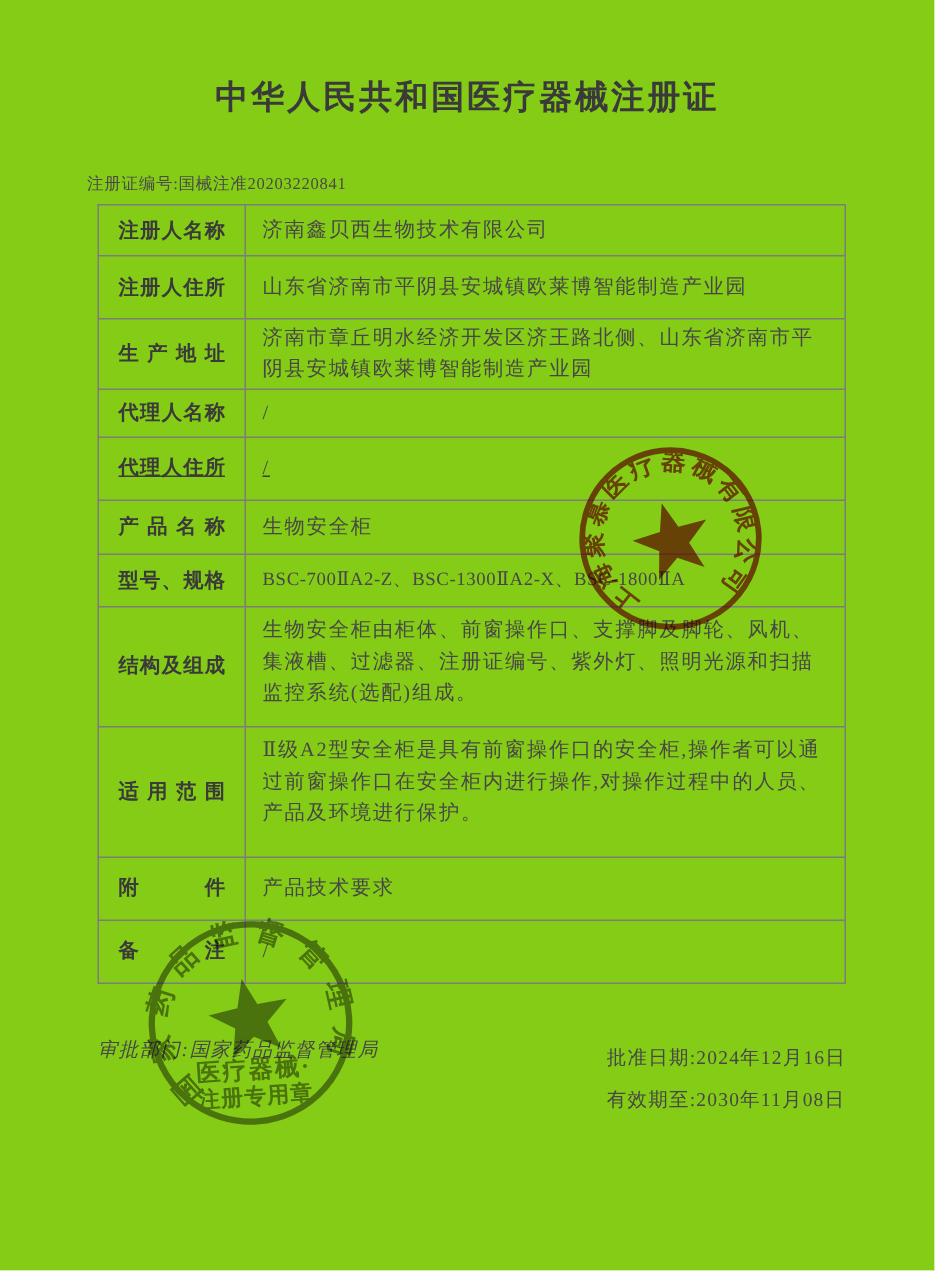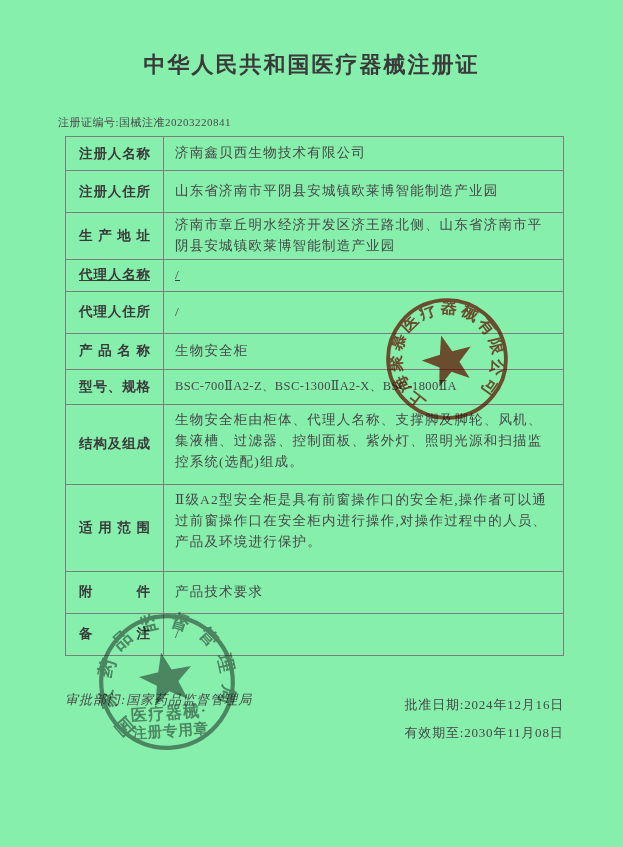--- a/index.html
+++ b/index.html
@@ -5,21 +5,21 @@
   * { margin: 0; padding: 0; box-sizing: border-box; }
   html, body { background: #ffffff; }
   body {
     width: 623px; height: 847px;
     font-family: "Liberation Serif", "DejaVu Serif", serif;
     color: #3e3e3e;
   }
   .page {
     position: relative;
     width: 623px; height: 847px;
-    background: #86efac;
+    background: #84cc16;
     overflow: hidden;
   }
   .title {
     position: absolute; left: 0; top: 50px; width: 100%;
     text-align: center;
     font-size: 22px; font-weight: 700; letter-spacing: 2px;
     color: #3a3a3a;
   }
   .cert-no {
     position: absolute; left: 58px; top: 115px;
@@ -81,39 +81,39 @@
         <td class="val">济南鑫贝西生物技术有限公司</td>
       </tr>
       <tr style="height:42px;">
         <td class="lbl">注册人住所</td>
         <td class="val">山东省济南市平阴县安城镇欧莱博智能制造产业园</td>
       </tr>
       <tr style="height:37px;">
         <td class="lbl">生产地址</td>
         <td class="val">济南市章丘明水经济开发区济王路北侧、山东省济南市平阴县安城镇欧莱博智能制造产业园</td>
       </tr>
-      <tr style="height:32px;text-decoration:underline;">
+      <tr style="height:32px;">
         <td class="lbl">代理人名称</td>
         <td class="val">/</td>
       </tr>
-      <tr style="height:42px;">
+      <tr style="height:42px;text-decoration:underline;">
         <td class="lbl">代理人住所</td>
         <td class="val">/</td>
       </tr>
       <tr style="height:36px;">
         <td class="lbl">产品名称</td>
         <td class="val">生物安全柜</td>
       </tr>
       <tr style="height:35px;">
         <td class="lbl">型号、规格</td>
         <td class="val latin">BSC-700ⅡA2-Z、BSC-1300ⅡA2-X、BSC-1800ⅡA</td>
       </tr>
       <tr style="height:80px;">
         <td class="lbl">结构及组成</td>
-        <td class="val top">生物安全柜由柜体、代理人名称、支撑脚及脚轮、风机、集液槽、过滤器、控制面板、紫外灯、照明光源和扫描监控系统(选配)组成。</td>
+        <td class="val top">生物安全柜由柜体、前窗操作口、支撑脚及脚轮、风机、集液槽、过滤器、注册证编号、紫外灯、照明光源和扫描监控系统(选配)组成。</td>
       </tr>
       <tr style="height:87px;">
         <td class="lbl">适用范围</td>
         <td class="val top">Ⅱ级A2型安全柜是具有前窗操作口的安全柜,操作者可以通过前窗操作口在安全柜内进行操作,对操作过程中的人员、产品及环境进行保护。</td>
       </tr>
       <tr style="height:42px;">
         <td class="lbl">附件</td>
         <td class="val">产品技术要求</td>
       </tr>
       <tr style="height:42px;">

